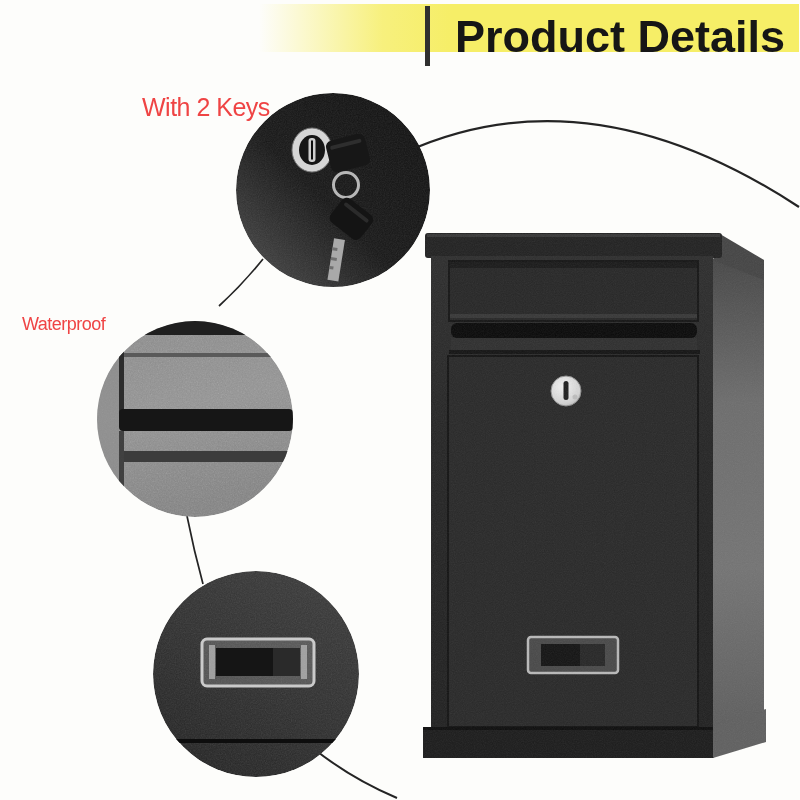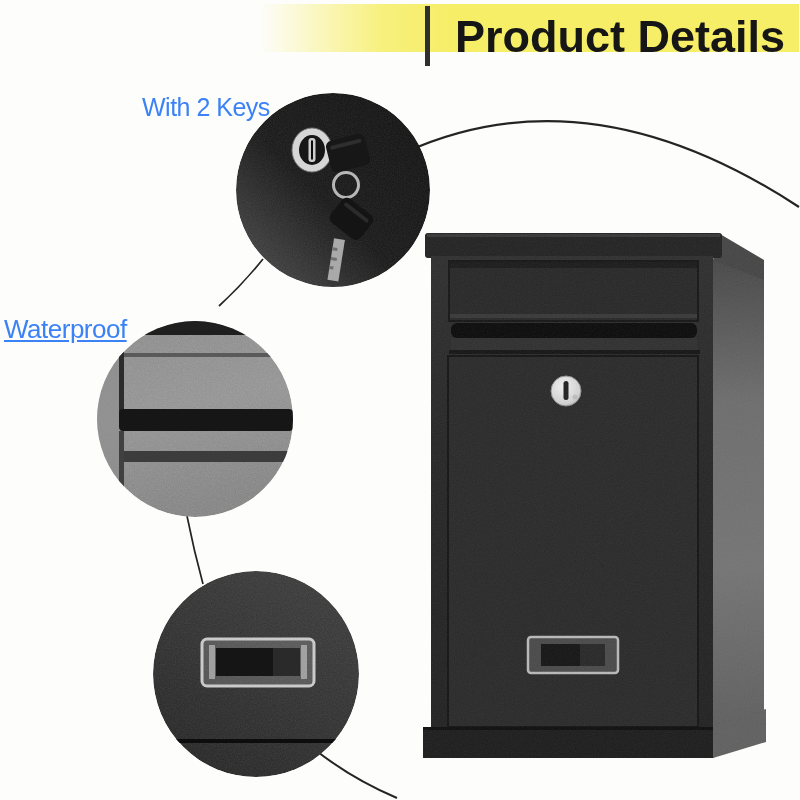--- a/index.html
+++ b/index.html
@@ -8,23 +8,23 @@
 
   
   .banner{position:absolute;left:0;top:4px;right:1px;height:48px;
     background:linear-gradient(90deg, rgba(246,238,103,0) 30%, rgba(246,238,103,.85) 46%, #f6ee67 55%);
     display:flex;align-items:center;margin-left:28px;}
   .banner-bar{position:absolute;left:397px;top:2px;width:5px;height:60px;background:#2f2f2f;}
   .banner-title{position:absolute;left:427px;top:0;height:66px;display:flex;align-items:center;
     font-size:45px;font-weight:700;color:#161616;letter-spacing:0;}
 
   
-  .callout-label{position:absolute;color:#3b82f6;font-size:25px;letter-spacing:-0.5px;white-space:nowrap;}
+  .callout-label{position:absolute;color:#ef4444;font-size:25px;letter-spacing:-0.5px;white-space:nowrap;}
   .lbl-keys{left:142px;top:93px;}
-  .lbl-waterproof{left:4px;top:314px;font-size:26px;text-decoration:underline;}
+  .lbl-waterproof{left:22px;top:314px;font-size:18px;}
   .lbl-transparent{left:4px;top:568px;}
 
   
   .inset{position:absolute;border-radius:50%;overflow:hidden;z-index:3;}
   .inset svg{display:block;}
   .inset-keys{left:236px;top:93px;width:194px;height:194px;}
   .inset-waterproof{left:97px;top:321px;width:196px;height:196px;}
   .inset-transparent{left:153px;top:571px;width:206px;height:206px;}
 
   .layer{position:absolute;left:0;top:0;}

